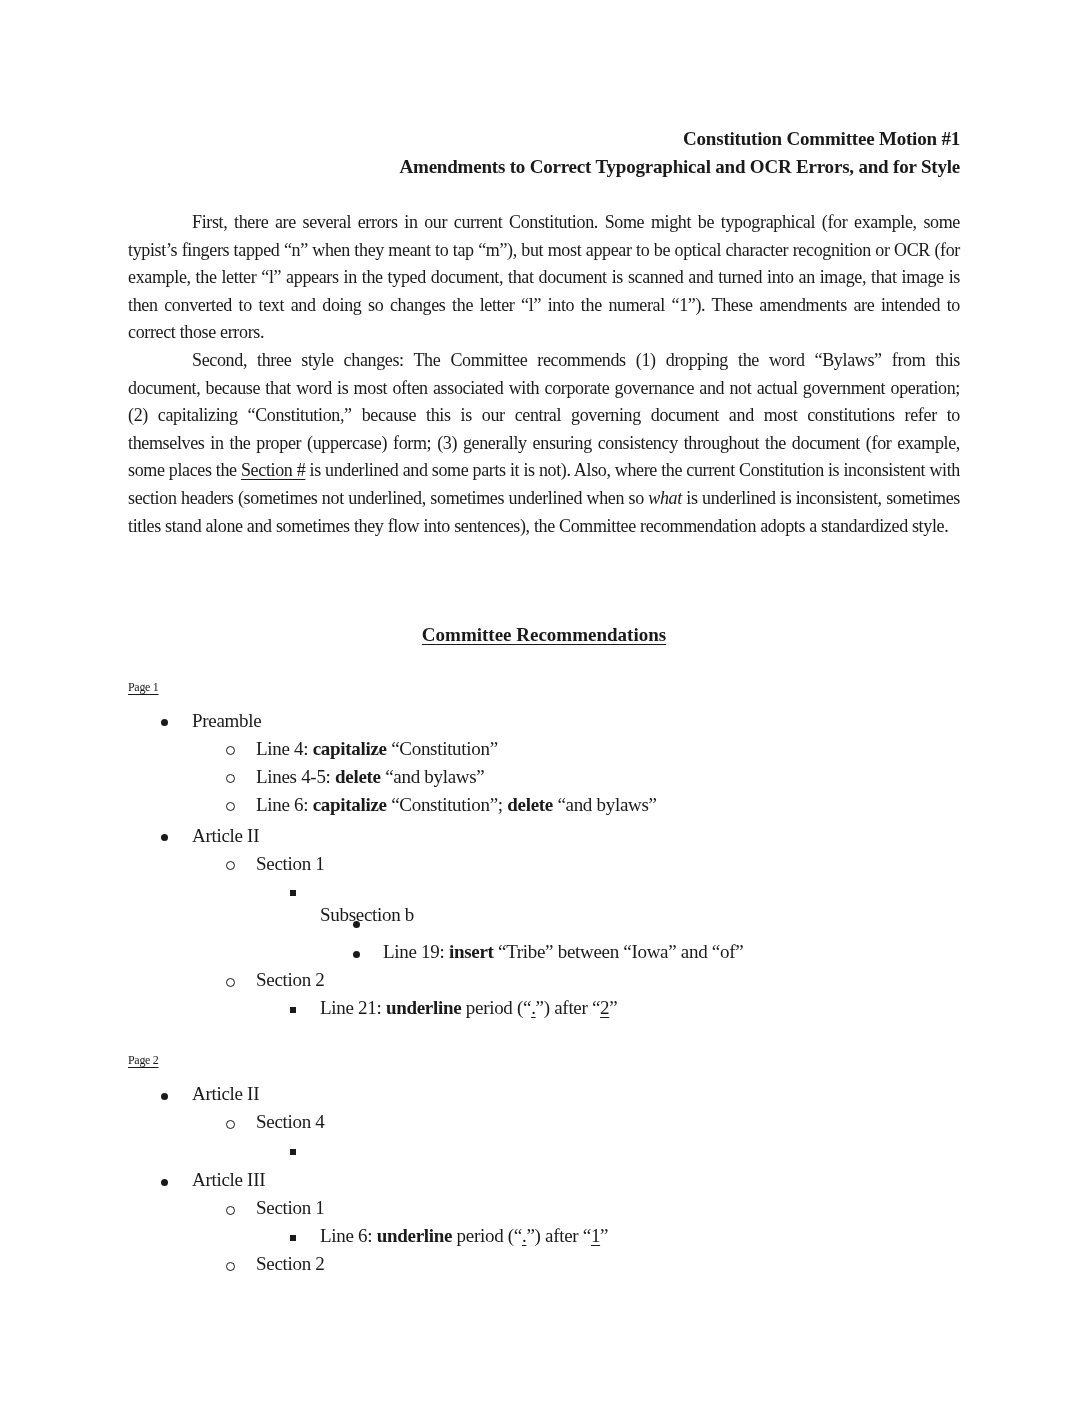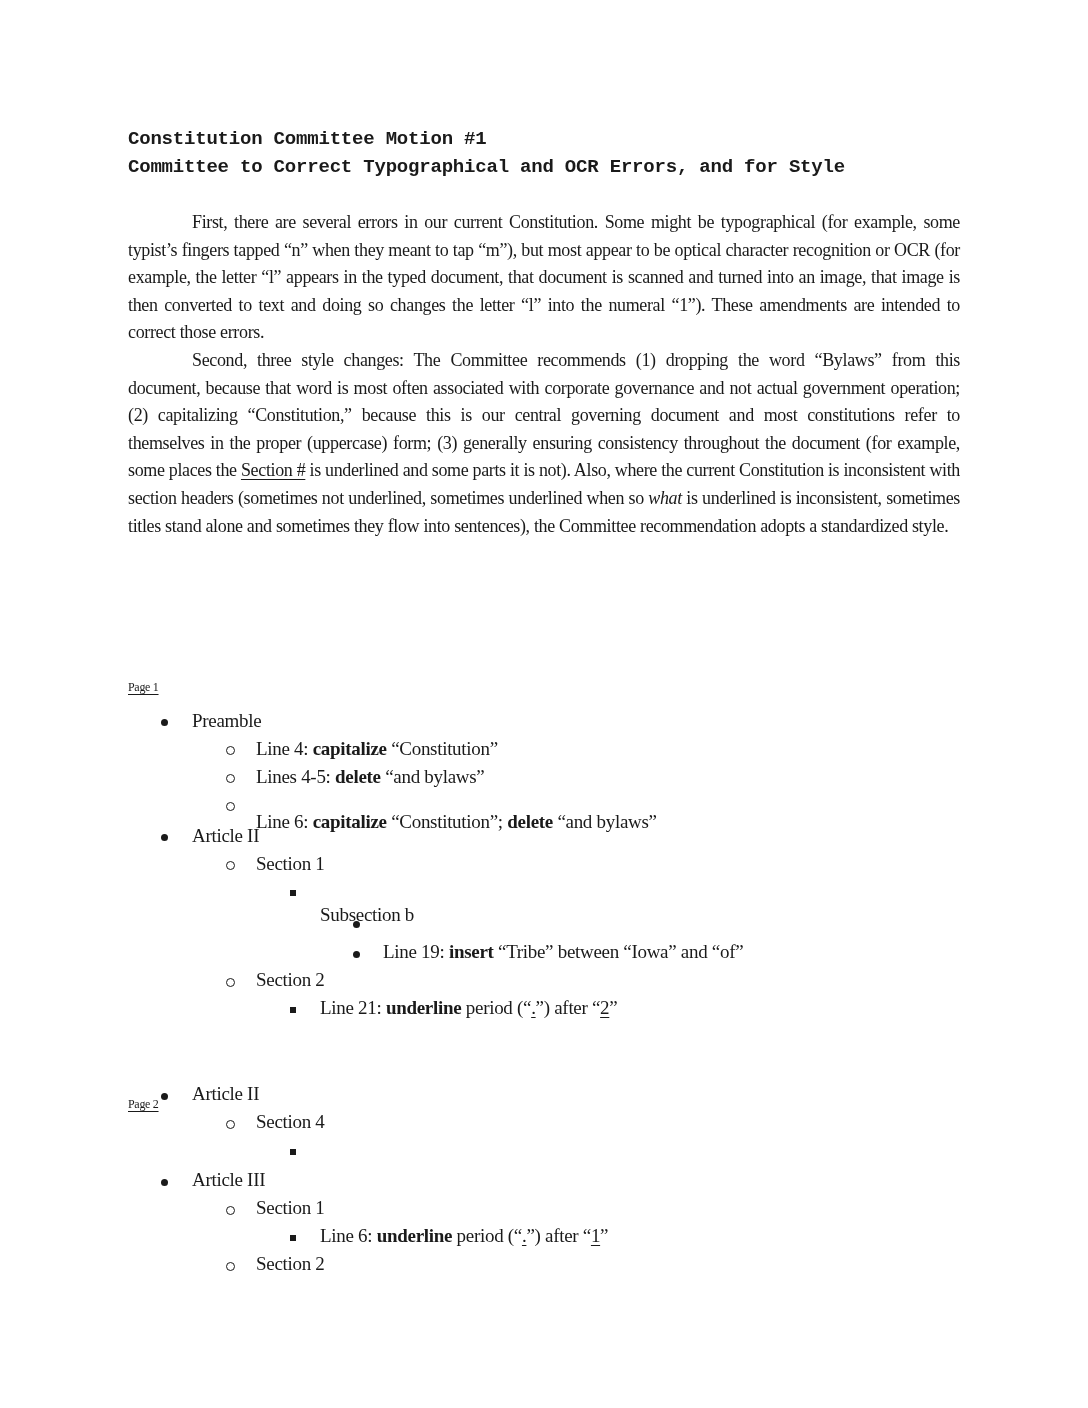--- a/index.html
+++ b/index.html
@@ -1,20 +1,20 @@
 <!DOCTYPE html>
 <html><head>
 <meta charset="utf-8">
 <style>
   html, body { margin: 0; padding: 0; background: #ffffff; }
   body { width: 1088px; height: 1408px; position: relative; overflow: hidden;
          font-family: "Liberation Serif", "DejaVu Serif", serif; color: #1a1a1a; }
   .page { position: absolute; left: 0; top: 0; width: 1088px; height: 1408px; background: #fff; }
-  .title { position: absolute; left: 128px; width: 832px; text-align: left;
-           font-weight: bold; font-size: 19px; letter-spacing: -0.2px; font-family: Liberation Mono, monospace; }
+  .title { position: absolute; left: 128px; width: 832px; text-align: right;
+           font-weight: bold; font-size: 19px; letter-spacing: -0.2px; }
   .para { position: absolute; left: 128px; width: 832px; font-size: 18px;
           line-height: 27.6px; text-align: justify; letter-spacing: -0.35px; }
   .para .indent { display: inline-block; width: 64px; }
   .para.last-left { text-align-last: left; }
   .sec-head { position: absolute; left: 128px; width: 832px; text-align: center;
               font-weight: bold; font-size: 19px; text-decoration: underline; text-underline-offset: 3px; }
   .page-head { position: absolute; left: 128px; font-size: 12px; text-decoration: underline; text-underline-offset: 3px; letter-spacing: -0.3px; }
   .item { position: absolute; font-size: 19px; white-space: nowrap; letter-spacing: -0.3px; }
   .bullet { position: absolute; font-size: 19px; }
   .b-disc::before { content: ""; position: absolute; width: 7px; height: 7px; border-radius: 50%; background: #1a1a1a; top: -4px; left: 0; }
@@ -23,40 +23,41 @@
   b { font-weight: bold; }
   u { text-underline-offset: 3px; }
   em { font-style: italic; }
 </style>
 </head>
 <body>
 
 <div class="page">
 
   <div class="title" style="top:128px;">Constitution Committee Motion #1</div>
-  <div class="title" style="top:156px;">Committee to Correct Typographical and OCR Errors, and for Style</div>
+  <div class="title" style="top:156px;">Amendments to Correct Typographical and OCR Errors, and for Style</div>
 
   <div class="para" style="top:209px;"><span class="indent"></span><span>First, there are several errors in our current Constitution.  Some might be typographical (for example, some typist’s fingers tapped “n” when they meant to tap “m”), but most appear to be optical character recognition or OCR (for example, the letter “l” appears in the typed document, that document is scanned and turned into an image, that image is then converted to text and doing so changes the letter “l” into the numeral “1”).  These amendments are intended to correct those errors.</span></div>
 
   <div class="para last-left" style="top:347px;"><span class="indent"></span><span>Second, three style changes: The Committee recommends (1) dropping the word “Bylaws” from this document, because that word is most often associated with corporate governance and not actual government operation; (2) capitalizing “Constitution,” because this is our central governing document and most constitutions refer to themselves in the proper (uppercase) form; (3) generally ensuring consistency throughout the document (for example, some places the </span><u>Section #</u><span> is underlined and some parts it is not).  Also, where the current Constitution is inconsistent with section headers (sometimes not underlined, sometimes underlined when so </span><em>what</em><span> is underlined is inconsistent, sometimes titles stand alone and sometimes they flow into sentences), the Committee recommendation adopts a standardized style.</span></div>
 
+  <div class="sec-head" style="top:624px;">Committee Recommendations</div>
 
   <div class="page-head" style="top:680px;">Page 1</div>
 
   <span class="bullet b-disc" style="left:161px; top:723px;"></span>
   <div class="item" style="left:192px; top:710px;">Preamble</div>
 
   <span class="bullet b-circle" style="left:226px; top:751px;"></span>
   <div class="item" style="left:256px; top:738px;"><span>Line 4: </span><b>capitalize</b><span> “Constitution”</span></div>
 
   <span class="bullet b-circle" style="left:226px; top:779px;"></span>
   <div class="item" style="left:256px; top:766px;"><span>Lines 4-5: </span><b>delete</b><span> “and bylaws”</span></div>
 
   <span class="bullet b-circle" style="left:226px; top:807px;"></span>
-  <div class="item" style="left:256px; top:794px;margin-top:17px;"><span>Line 6: </span><b>capitalize</b><span> “Constitution”; </span><b>delete</b><span> “and bylaws”</span></div>
+  <div class="item" style="left:256px; top:794px;"><span>Line 6: </span><b>capitalize</b><span> “Constitution”; </span><b>delete</b><span> “and bylaws”</span></div>
 
   <span class="bullet b-disc" style="left:161px; top:838px;"></span>
   <div class="item" style="left:192px; top:825px;">Article II</div>
 
   <span class="bullet b-circle" style="left:226px; top:866px;"></span>
   <div class="item" style="left:256px; top:853px;">Section 1</div>
 
   <span class="bullet b-square" style="left:290px; top:894px;"></span>
   <div class="item" style="left:320px; top:881px;margin-top:23px;">Subsection b</div>
 
@@ -64,21 +65,21 @@
 
   <span class="bullet b-disc" style="left:353px; top:955px;"></span>
   <div class="item" style="left:383px; top:941px;"><span>Line 19: </span><b>insert</b><span> “Tribe” between “Iowa” and “of”</span></div>
 
   <span class="bullet b-circle" style="left:226px; top:983px;"></span>
   <div class="item" style="left:256px; top:969px;">Section 2</div>
 
   <span class="bullet b-square" style="left:290px; top:1011px;"></span>
   <div class="item" style="left:320px; top:997px;"><span>Line 21: </span><b>underline</b><span> period (“</span><u>.</u><span>”) after “</span><u>2</u><span>”</span></div>
 
-  <div class="page-head" style="top:1053px;margin-top:44px;">Page 2</div>
+  <div class="page-head" style="top:1053px;">Page 2</div>
 
   <span class="bullet b-disc" style="left:161px; top:1097px;"></span>
   <div class="item" style="left:192px; top:1083px;">Article II</div>
 
   <span class="bullet b-circle" style="left:226px; top:1125px;"></span>
   <div class="item" style="left:256px; top:1111px;">Section 4</div>
 
   <span class="bullet b-square" style="left:290px; top:1153px;"></span>
 
   <span class="bullet b-disc" style="left:161px; top:1183px;"></span>

